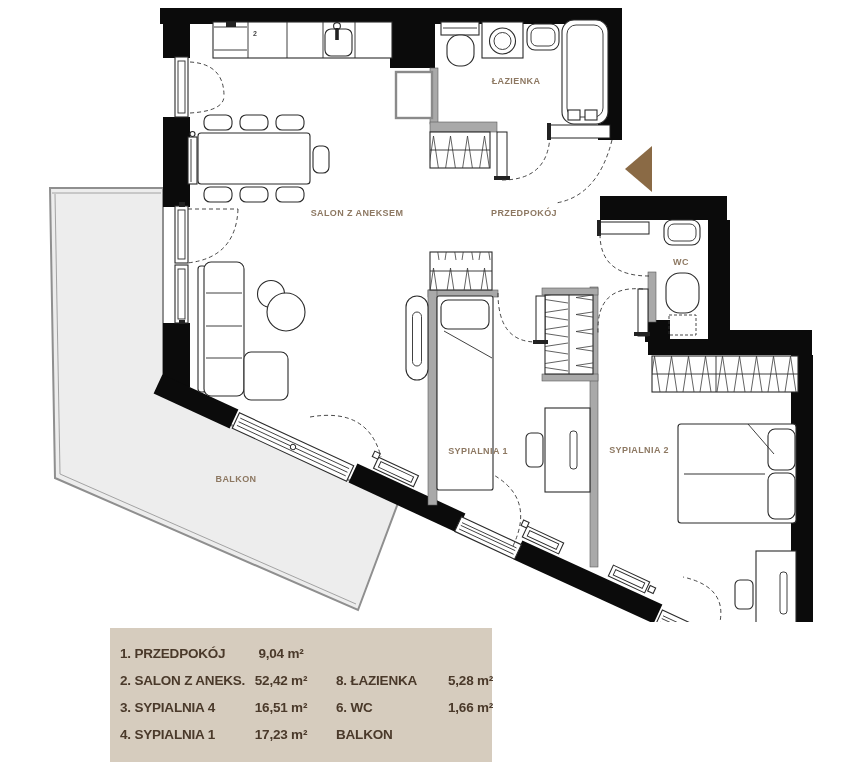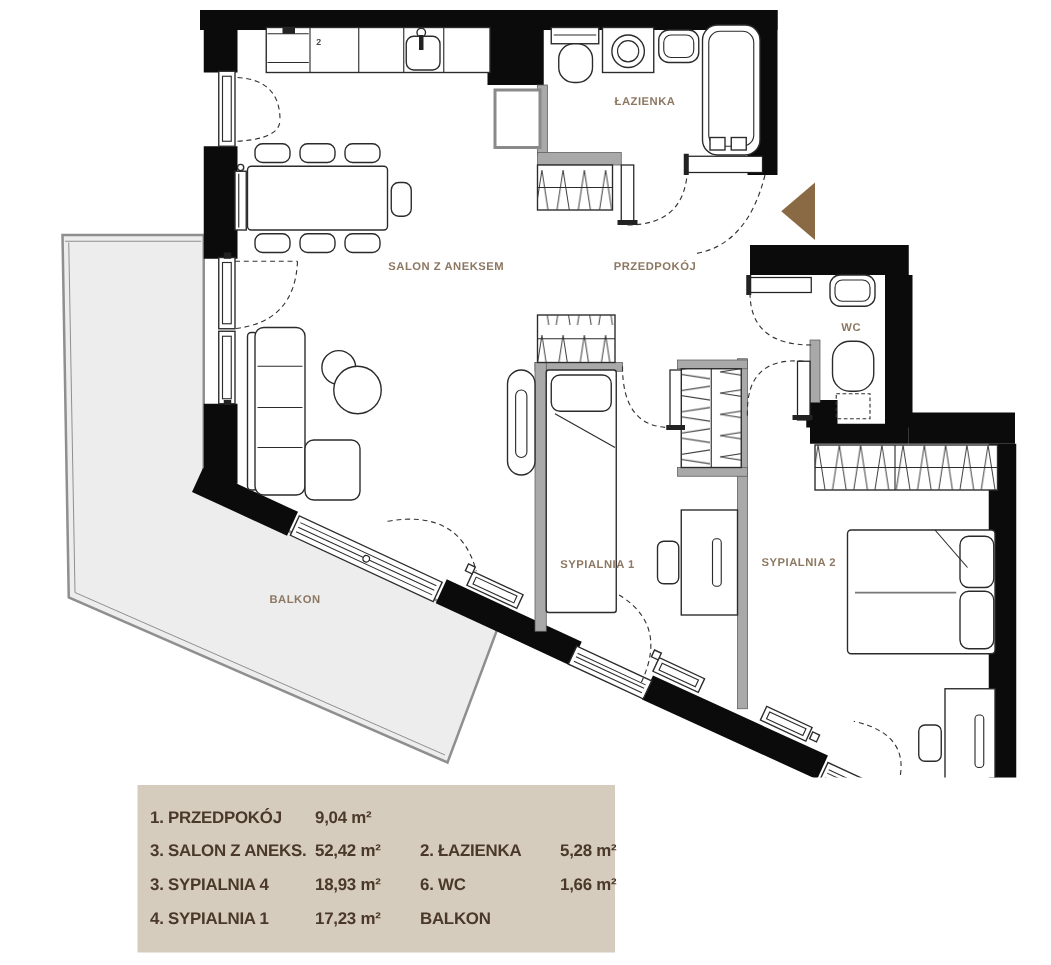--- a/index.html
+++ b/index.html
@@ -12,21 +12,21 @@
   .furn-thin{fill:none;stroke:#2b2b2b;stroke-width:0.9;}
   .wallb{fill:#0b0b0b;}
   .wallg{fill:#a9a9a9;stroke:#5a5a5a;stroke-width:0.6;}
   .leaf{fill:#ffffff;stroke:#222;stroke-width:1;}
   .arc{fill:none;stroke:#333;stroke-width:0.9;stroke-dasharray:4 3;}
   .hinge{fill:#222;}
   .glz{stroke:#2b2b2b;stroke-width:0.8;fill:none;}
   #legend{position:absolute;left:110px;top:628px;width:382px;height:134px;background:#d6ccbe;box-sizing:border-box;padding:12px 20px 0 10px;}
   .lg-row{display:grid;grid-template-columns:132px 58px 26px 112px 1fr;height:27px;align-items:center;
           font-weight:bold;font-size:13.5px;color:#4a392a;letter-spacing:-0.2px;white-space:nowrap;}
-  .lg-a1{text-align:left;}
+  .lg-a1{text-align:center;}
   .lg-a2{padding-right:8px;}
 </style>
 </head>
 <body>
 
 <div id="stage">
 <svg id="plan-svg" width="841" height="622" viewBox="0 0 841 622">
   <defs>
     <pattern id="zz" patternUnits="userSpaceOnUse" width="17" height="44">
       <path d="M3,40 L8.5,4 L14,40" fill="none" stroke="#3a3a3a" stroke-width="0.8"></path>
@@ -323,29 +323,29 @@
 
   <div id="legend">
     <div class="lg-row">
       <span>1. PRZEDPOKÓJ</span>
       <span class="lg-a1">9,04 m²</span>
       <span></span>
       <span></span>
       <span class="lg-a2"></span>
     </div>
     <div class="lg-row">
-      <span>3. SALON Z ANEKS.</span>
+      <span>2. SALON Z ANEKS.</span>
       <span class="lg-a1">52,42 m²</span>
       <span></span>
-      <span>2. ŁAZIENKA</span>
+      <span>8. ŁAZIENKA</span>
       <span class="lg-a2">5,28 m²</span>
     </div>
     <div class="lg-row">
       <span>3. SYPIALNIA 4</span>
-      <span class="lg-a1">18,93 m²</span>
+      <span class="lg-a1">16,51 m²</span>
       <span></span>
       <span>6. WC</span>
       <span class="lg-a2">1,66 m²</span>
     </div>
     <div class="lg-row">
       <span>4. SYPIALNIA 1</span>
       <span class="lg-a1">17,23 m²</span>
       <span></span>
       <span>BALKON</span>
       <span class="lg-a2"></span>

